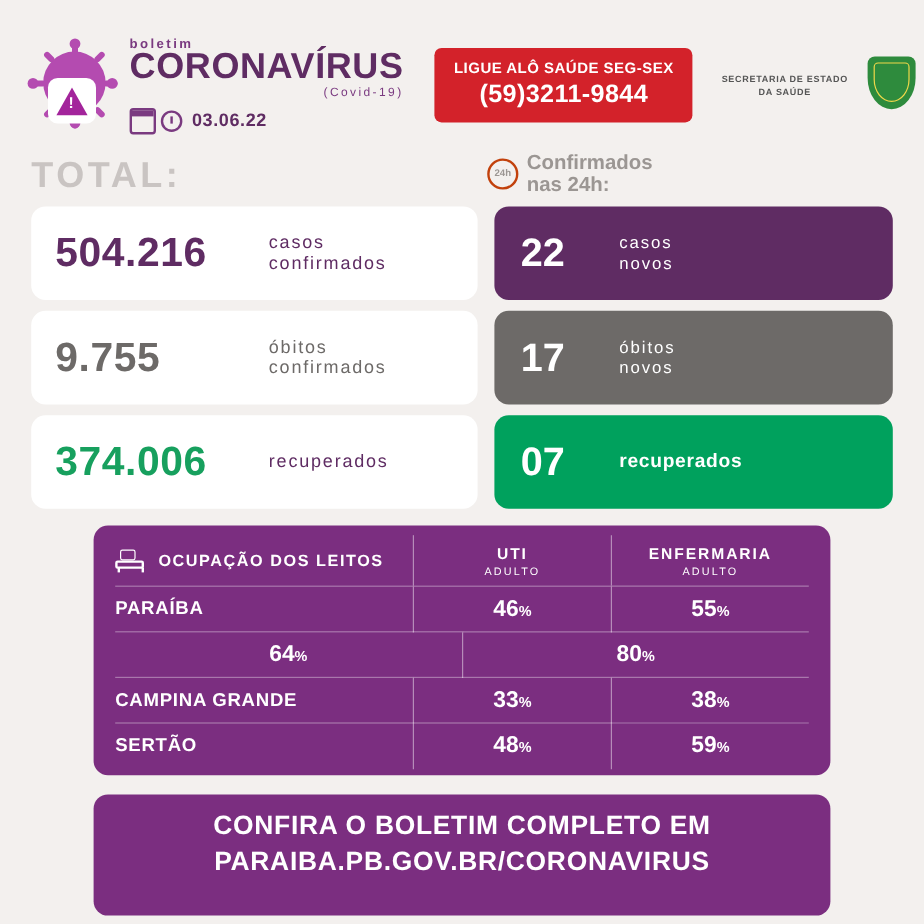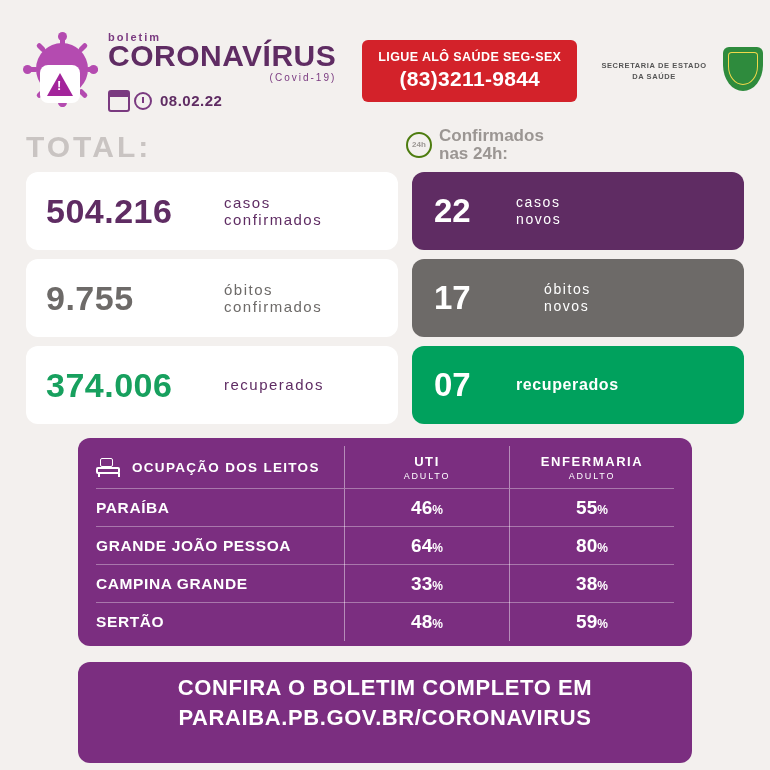--- a/index.html
+++ b/index.html
@@ -217,21 +217,21 @@
   .conf24 {
     display: flex;
     align-items: center;
     font-size: 17px;
     font-weight: bold;
     color: #9b9693;
     line-height: 1.1;
   }
   .icon-24h {
     width: 26px; height: 26px;
-    border: 2px solid #4d7c0f;
+    border: 2px solid #c2410c;
     border-radius: 50%;
     position: relative;
     box-sizing: border-box;
     margin-right: 7px;
     font-size: 8px;
     color: #9b9693;
     display: flex;
     align-items: center;
     justify-content: center;
     font-weight: bold;
@@ -277,21 +277,21 @@
   .right-card {
     flex: 1 1 auto;
     border-radius: 12px;
     display: flex;
     align-items: center;
     padding: 0 22px;
     box-sizing: border-box;
     color: #ffffff;
   }
   .rc-purple { background: #5f2c63; }
-  .rc-gray   { background: #6d6a68; gap: 28px; }
+  .rc-gray   { background: #6d6a68; }
   .rc-green  { background: #00a15d; }
   .rc-num {
     font-size: 33px;
     font-weight: bold;
     min-width: 82px;
   }
   .rc-text {
     font-size: 14px;
     line-height: 1.2;
     letter-spacing: 1.6px;
@@ -443,27 +443,27 @@
       </div>
     </div>
 
     <div class="title-block">
       <div class="boletim">boletim</div>
       <div class="corona">CORONAVÍRUS</div>
       <div class="covid19">(Covid-19)</div>
       <div class="date-row">
         <div class="cal-icon"></div>
         <div class="clock-icon"></div>
-        <div class="date-text">08.02.22</div>
+        <div class="date-text">03.06.22</div>
       </div>
     </div>
 
     <div class="phone-box">
       <div class="phone-label">LIGUE ALÔ SAÚDE SEG-SEX</div>
-      <div class="phone-number">(83)3211-9844</div>
+      <div class="phone-number">(59)3211-9844</div>
     </div>
 
     <div class="sec-block">
       <div>SECRETARIA DE ESTADO</div>
       <div>DA SAÚDE</div>
     </div>
 
     <div class="brasao">
       <div class="brasao-shield"></div>
     </div>
@@ -562,21 +562,20 @@
       <div class="c-name">PARAÍBA</div>
       <div class="c-val sep">
         <div class="pct"><span>46</span><small>%</small></div>
       </div>
       <div class="c-val">
         <div class="pct"><span>55</span><small>%</small></div>
       </div>
     </div>
 
     <div class="beds-row">
-      <div class="c-name">GRANDE JOÃO PESSOA</div>
       <div class="c-val sep">
         <div class="pct"><span>64</span><small>%</small></div>
       </div>
       <div class="c-val">
         <div class="pct"><span>80</span><small>%</small></div>
       </div>
     </div>
 
     <div class="beds-row">
       <div class="c-name">CAMPINA GRANDE</div>

